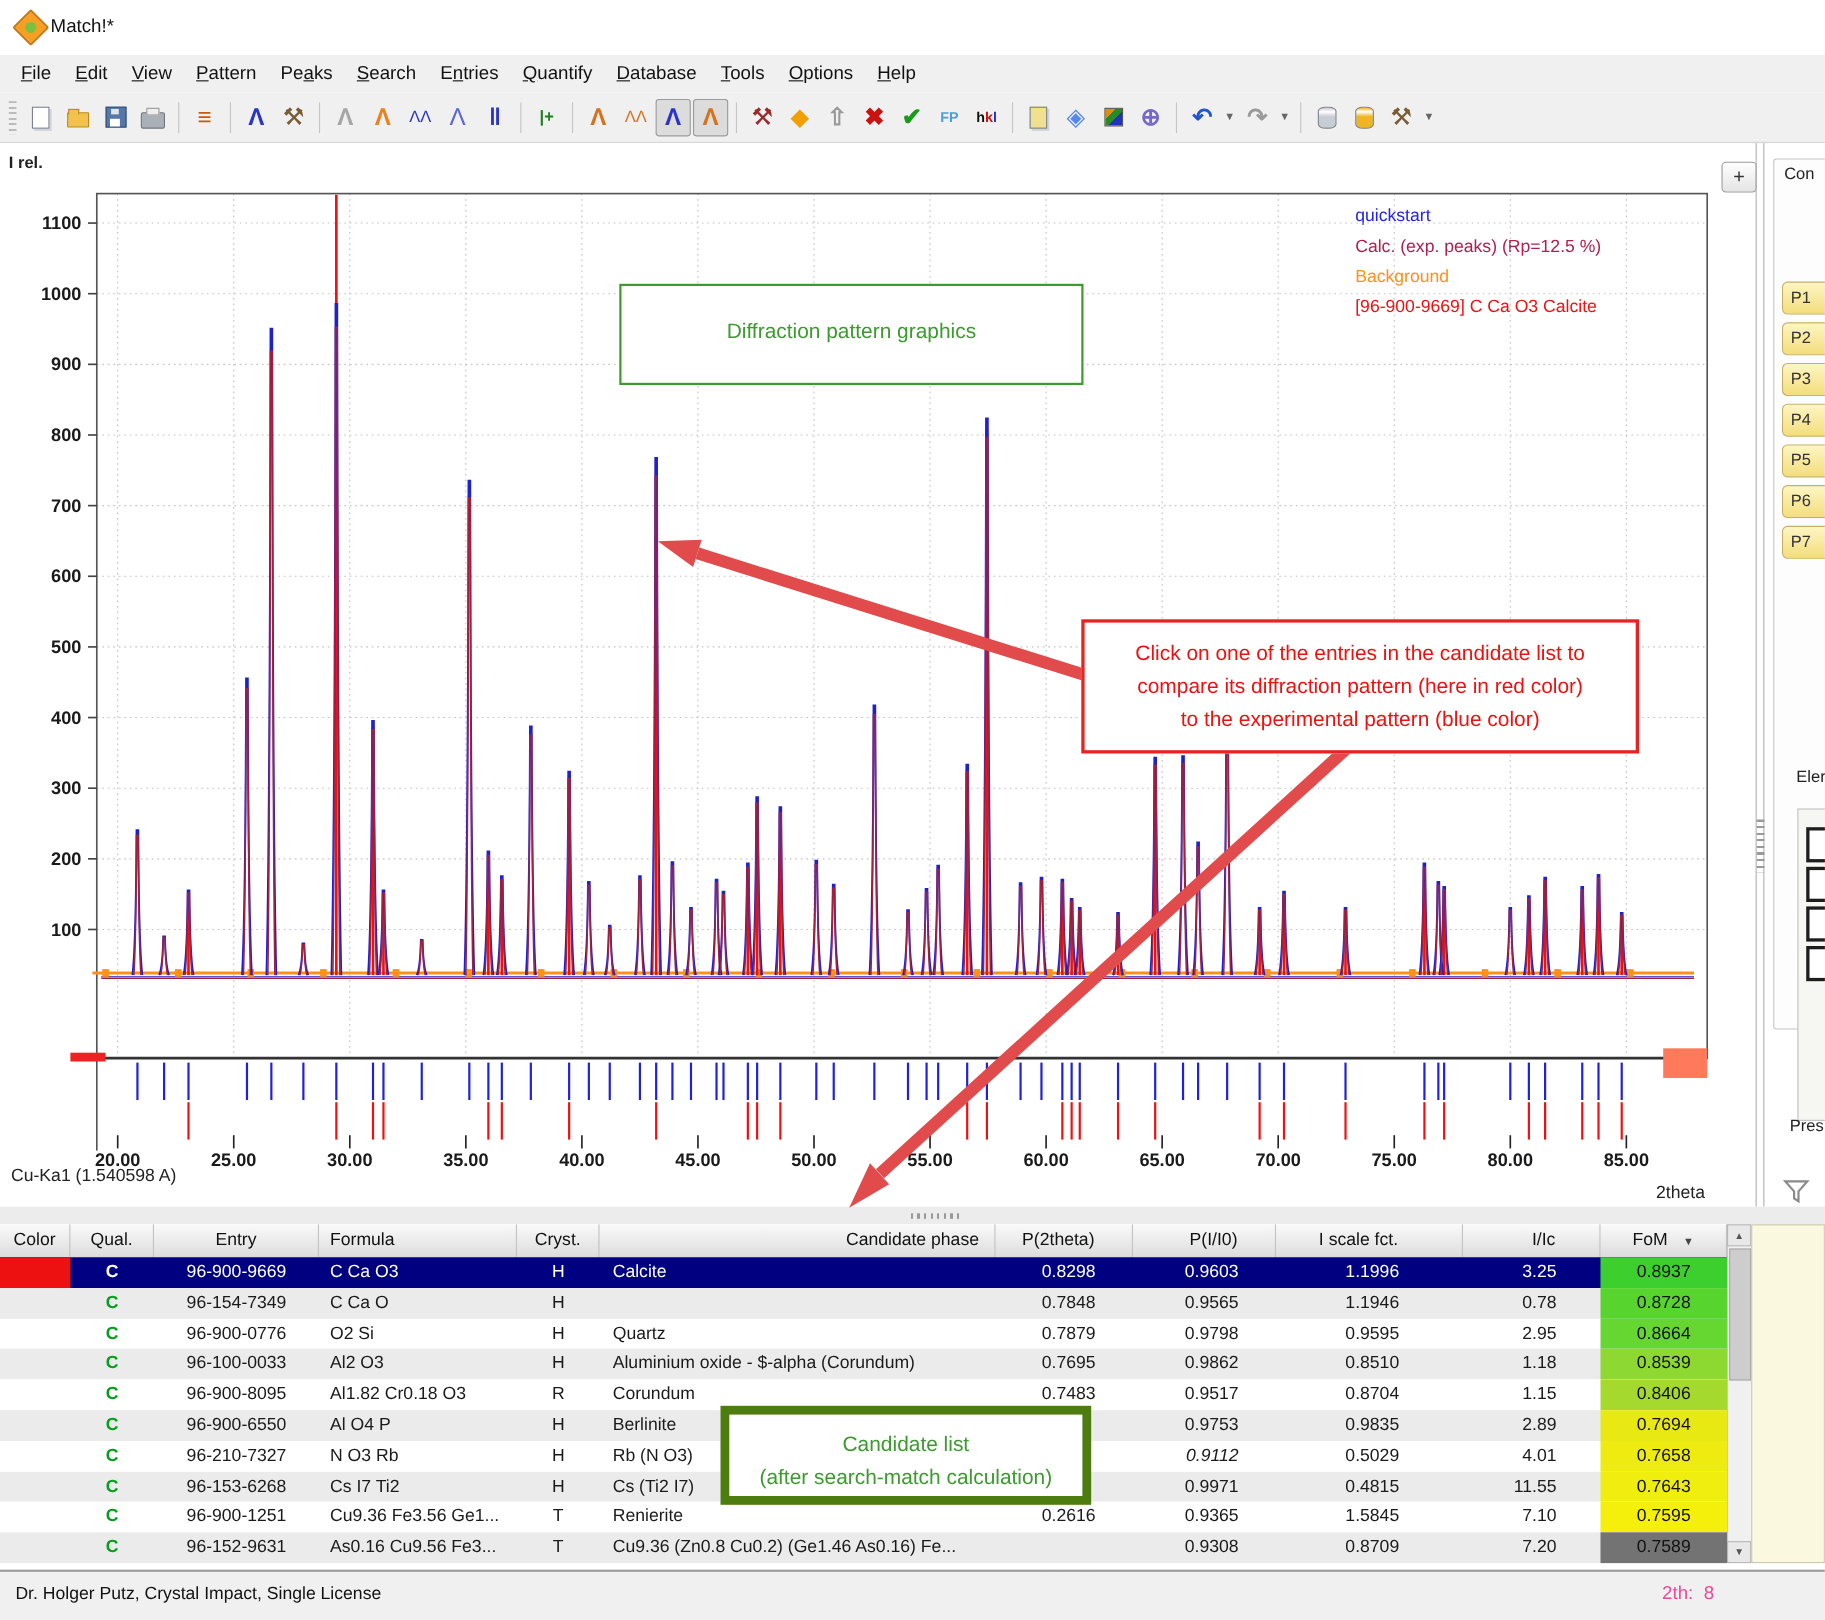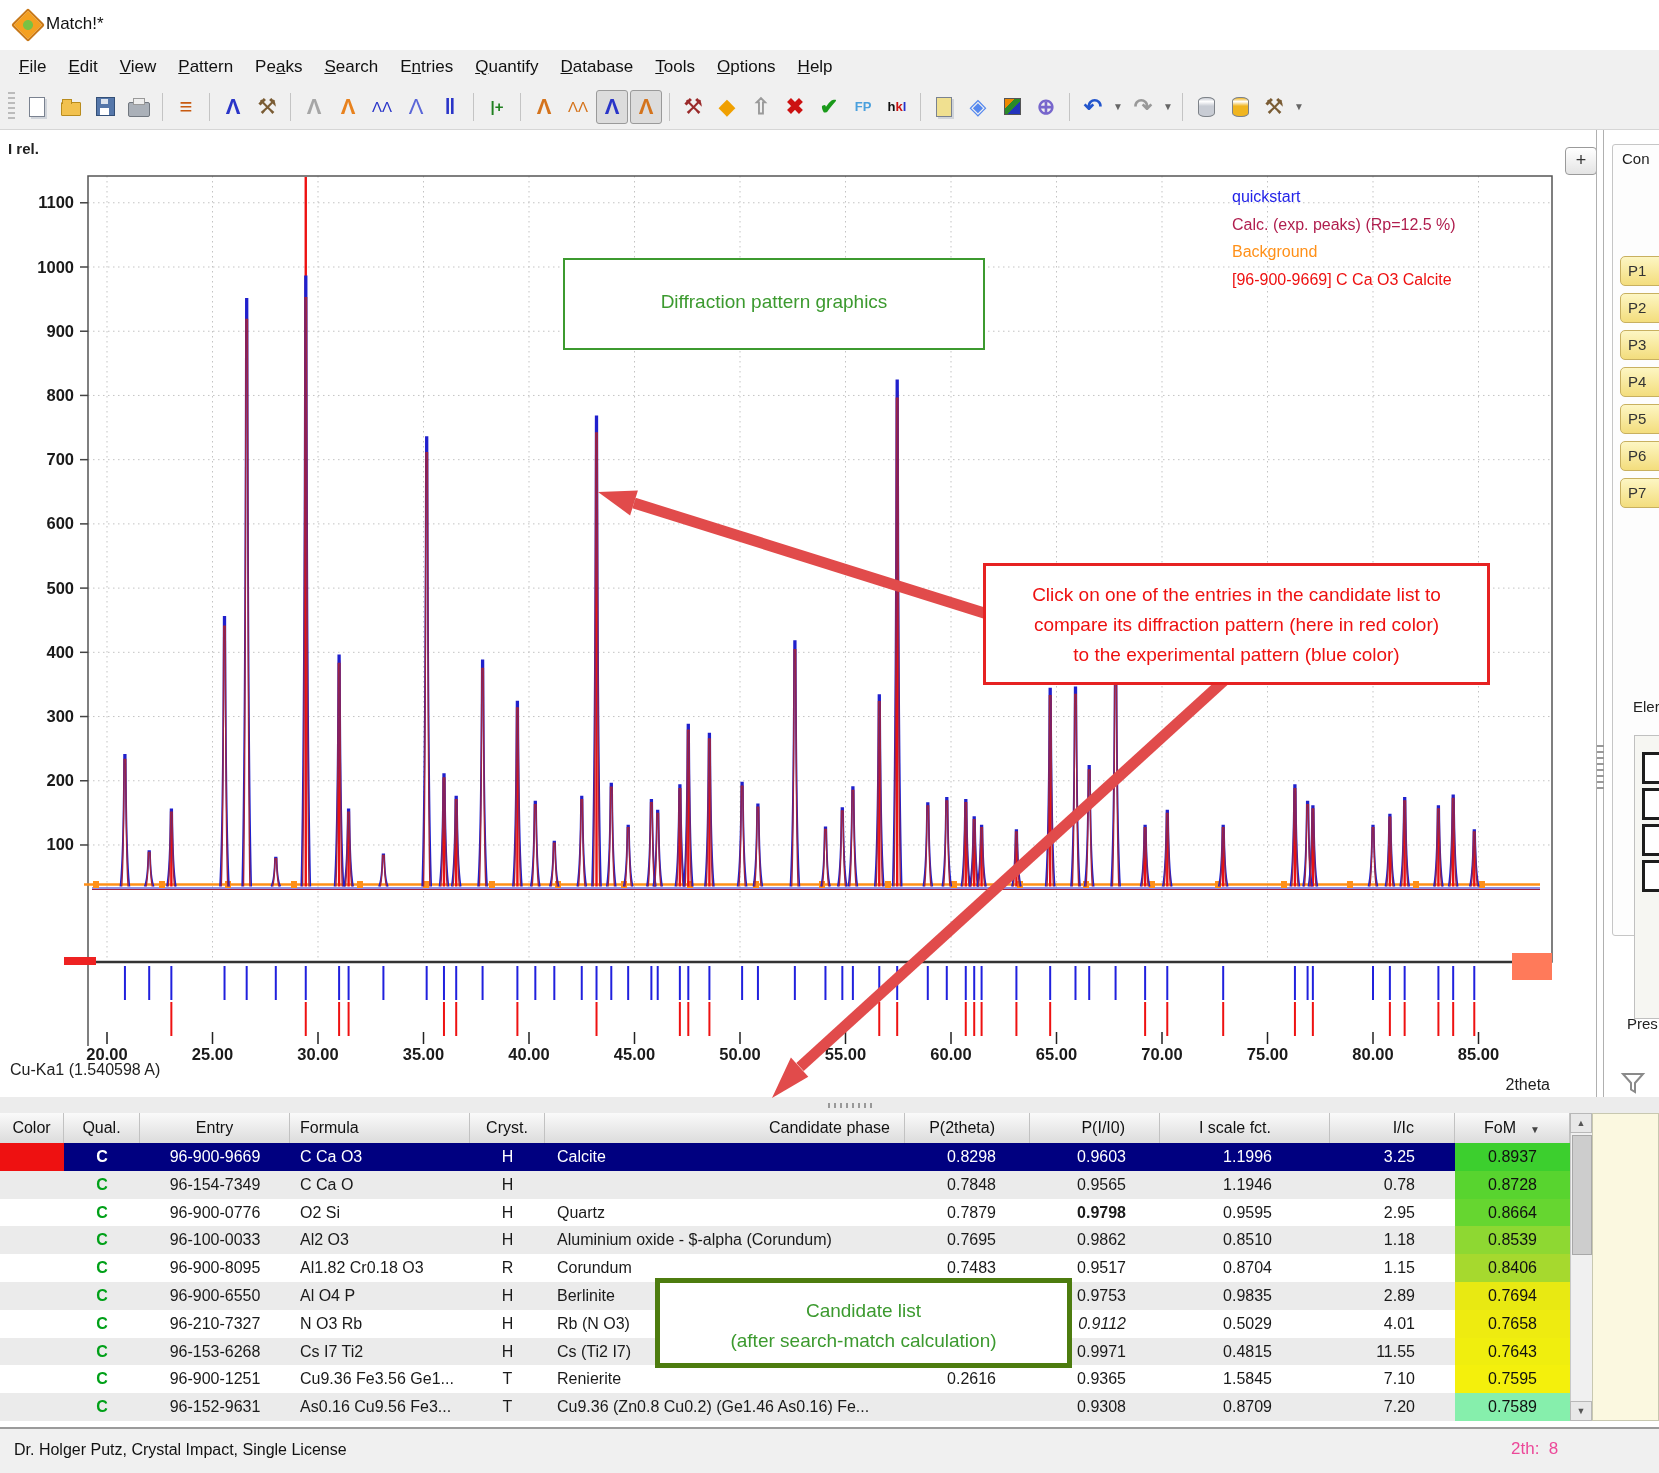--- a/index.html
+++ b/index.html
@@ -82,21 +82,21 @@
   #statsep{left:0;top:1427px;width:1659px;height:2px;background:#9a9a9a;}
   #statusbar{left:0;top:1429px;width:1659px;height:44px;background:#f0f0f0;}
   #statusleft{left:14px;top:1441px;font-size:16px;color:#111;}
   #statusright{left:1511px;top:1439px;font-size:17px;font-weight:normal;color:#ec4899;white-space:pre;}
   
   .annot{position:absolute;background:#fff;text-align:center;z-index:60;}
   #greenbox1{left:563px;top:258px;width:418px;height:88px;border:2px solid #3c9a2f;color:#3c9a2f;
     font-size:19px;line-height:84px;}
   #redbox{left:983px;top:563px;width:507px;height:122px;border:3px solid #e62222;color:#ee1111;
     font-size:19px;line-height:30px;padding-top:14px;box-sizing:border-box;}
-  #greenbox2{left:655px;top:1278px;width:417px;height:90px;border:5px solid #4d7c0f;color:#3c9a2f;
+  #greenbox2{left:655px;top:1278px;width:337px;height:90px;border:8px solid #4d7c0f;color:#3c9a2f;
     font-size:19px;line-height:30px;padding-top:13px;box-sizing:border-box;}
   #chartsvg{position:absolute;left:0;top:0;z-index:20;pointer-events:none;}
   #arrowsvg{position:absolute;left:0;top:0;z-index:55;pointer-events:none;}
 </style>
 </head>
 <body>
 
 <div class="abs" id="titlebar">
   <div class="abs" id="appicon"></div>
   <div class="abs" id="apptitle">Match!*</div>
@@ -589,21 +589,21 @@
       <div class="tcell" style="left:1455px;width:115px;text-align:center;background:#58d42f;color:#111;">0.8728</div>
     </div>
     <div class="trow" style="top:85.6px;background:#ffffff">
       <div class="tcell" style="left:0px;width:64px;text-align:center;"></div>
       <div class="tcell qual" style="left:64px;width:76px;text-align:center;">C</div>
       <div class="tcell" style="left:140px;width:150px;text-align:center;">96-900-0776</div>
       <div class="tcell" style="left:290px;width:180px;padding-left:10px;text-align:left;">O2 Si</div>
       <div class="tcell" style="left:470px;width:75px;text-align:center;">H</div>
       <div class="tcell" style="left:545px;width:360px;padding-left:12px;text-align:left;">Quartz</div>
       <div class="tcell" style="left:905px;width:125px;padding-right:34px;text-align:right;">0.7879</div>
-      <div class="tcell" style="left:1030px;width:130px;padding-right:34px;text-align:right;font-weight:bold;">0.9798</div>
+      <div class="tcell" style="left:1030px;width:130px;padding-right:34px;text-align:right;">0.9798</div>
       <div class="tcell" style="left:1160px;width:170px;padding-right:58px;text-align:right;">0.9595</div>
       <div class="tcell" style="left:1330px;width:125px;padding-right:40px;text-align:right;">2.95</div>
       <div class="tcell" style="left:1455px;width:115px;text-align:center;background:#66d630;color:#111;">0.8664</div>
     </div>
     <div class="trow" style="top:113.4px;background:#ebebeb">
       <div class="tcell" style="left:0px;width:64px;text-align:center;"></div>
       <div class="tcell qual" style="left:64px;width:76px;text-align:center;">C</div>
       <div class="tcell" style="left:140px;width:150px;text-align:center;">96-100-0033</div>
       <div class="tcell" style="left:290px;width:180px;padding-left:10px;text-align:left;">Al2 O3</div>
       <div class="tcell" style="left:470px;width:75px;text-align:center;">H</div>
@@ -683,21 +683,21 @@
       <div class="tcell" style="left:0px;width:64px;text-align:center;"></div>
       <div class="tcell qual" style="left:64px;width:76px;text-align:center;">C</div>
       <div class="tcell" style="left:140px;width:150px;text-align:center;">96-152-9631</div>
       <div class="tcell" style="left:290px;width:180px;padding-left:10px;text-align:left;">As0.16 Cu9.56 Fe3...</div>
       <div class="tcell" style="left:470px;width:75px;text-align:center;">T</div>
       <div class="tcell" style="left:545px;width:360px;padding-left:12px;text-align:left;">Cu9.36 (Zn0.8 Cu0.2) (Ge1.46 As0.16) Fe...</div>
       <div class="tcell" style="left:905px;width:125px;padding-right:34px;text-align:right;margin-top:29px;">0.2622</div>
       <div class="tcell" style="left:1030px;width:130px;padding-right:34px;text-align:right;">0.9308</div>
       <div class="tcell" style="left:1160px;width:170px;padding-right:58px;text-align:right;">0.8709</div>
       <div class="tcell" style="left:1330px;width:125px;padding-right:40px;text-align:right;">7.20</div>
-      <div class="tcell" style="left:1455px;width:115px;text-align:center;background:#86efac;color:#111;">0.7589</div>
+      <div class="tcell" style="left:1455px;width:115px;text-align:center;background:#737373;color:#111;">0.7589</div>
     </div>
   </div>
 <div class="abs" id="vsb"></div>
 <div class="abs sbbtn" style="top:1113px">▲</div>
 <div class="abs" id="sbthumb"></div>
 <div class="abs sbbtn" style="top:1401px">▼</div>
 <div class="abs" id="sidepanel"></div>
 
 <div class="abs" id="statsep"></div>
 <div class="abs" id="statusbar"></div>

